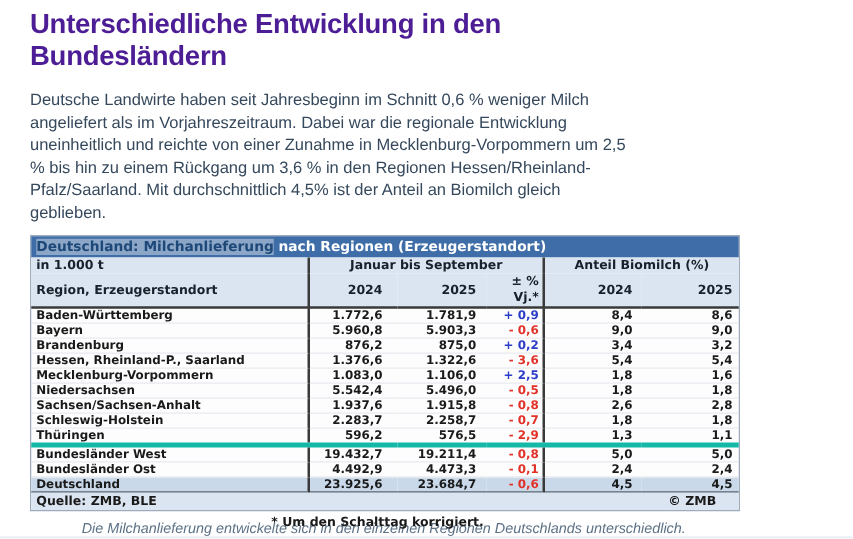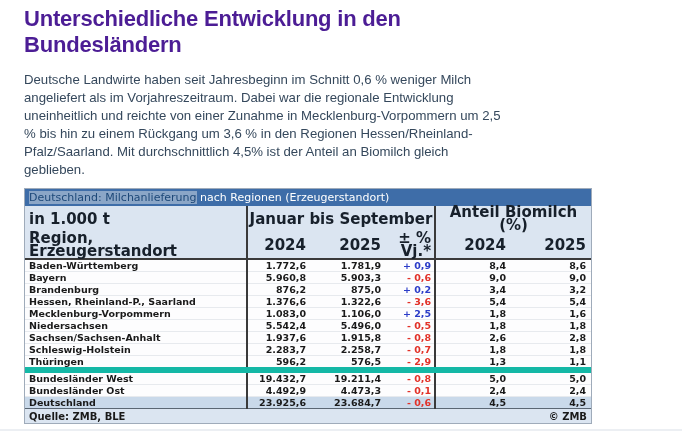--- a/index.html
+++ b/index.html
@@ -15,36 +15,36 @@
   }
   p.article-body{
     margin:0 0 9px 0;max-width:478px;
     font-size:13.2px;line-height:18px;color:#35485c;
   }
   .tbl-wrap{
     width:566px;border:1px solid #9fabba;background:#fdfdfe;
     font-family:"DejaVu Sans",sans-serif;
   }
   .tbl-title{
-    background:#3e6da8;color:#ffffff;font-size:11px;font-weight:400;
+    background:#3e6da8;color:#ffffff;font-size:11px;font-weight:700;
     padding:2px 4px 2px 4px;line-height:13px;white-space:pre;
   }
   .tbl-title .hl{background:#8ba6c7;color:#1d4878;}
   table.milk{
     width:100%;border-collapse:collapse;table-layout:fixed;
     font-size:9.5px;font-weight:700;color:#1a1a1a;
   }
   col.c-region{width:222px;}
   col.c-y24{width:71px;}
   col.c-y25{width:71px;}
   col.c-vj{width:46px;}
   col.c-b24{width:78px;}
   col.c-b25{width:78px;}
   thead th{
-    background:#dbe5f1;font-size:15px;font-weight:700;
+    background:#dbe5f1;font-size:10px;font-weight:700;
     padding:0;line-height:13px;color:#17202b;
   }
   th.unit,th.region-h{text-align:left;padding-left:4px;}
   th.group{text-align:center;}
   th.num-h{text-align:right;}
   th.h-y24{padding-right:12px;}
   th.h-y25{padding-right:8px;}
   th.h-vj{padding-right:3px;}
   th.h-b24{padding-right:7px;}
   th.h-b25{padding-right:5px;}
@@ -53,31 +53,31 @@
   tbody td{padding:0;line-height:11px;border-bottom:1px solid #e7eaee;}
   tbody td.region{text-align:left;padding-left:4px;}
   tbody td.num{text-align:right;}
   td.y24{padding-right:12px;}
   td.y25{padding-right:8px;}
   td.vj{padding-right:3px;}
   td.b24{padding-right:7px;}
   td.b25{padding-right:5px;}
   td.vj.pos{color:#2b3cc8;}
   td.vj.neg{color:#e23128;}
-  tr.sum-top td{border-top:6px solid #14b8a6;}
+  tr.sum-top td{border-top:4px solid #14b8a6;}
   tr.total td{
     background:#c9d9ea;border-top:1px solid #5a6673;border-bottom:1px solid #5a6673;
   }
   tfoot td{
     background:#dbe5f1;padding:0;line-height:13px;font-size:10px;
     position:relative;height:14px;
   }
   tfoot .src-left{position:absolute;left:4px;top:1px;}
   tfoot .src-center{position:absolute;left:192px;top:18px;}
-  tfoot .src-right{position:absolute;right:4px;top:1px;}
+  tfoot .src-right{position:absolute;right:18px;top:1px;}
   .caption{
     width:566px;margin-top:7px;text-align:center;
     font-size:11.5px;font-style:italic;color:#5c7186;line-height:14px;
   }
   .bottom-rule{
     position:absolute;left:0;bottom:0;width:682px;height:2px;background:#eceff3;
   }
 </style>
 </head>
 <body>

